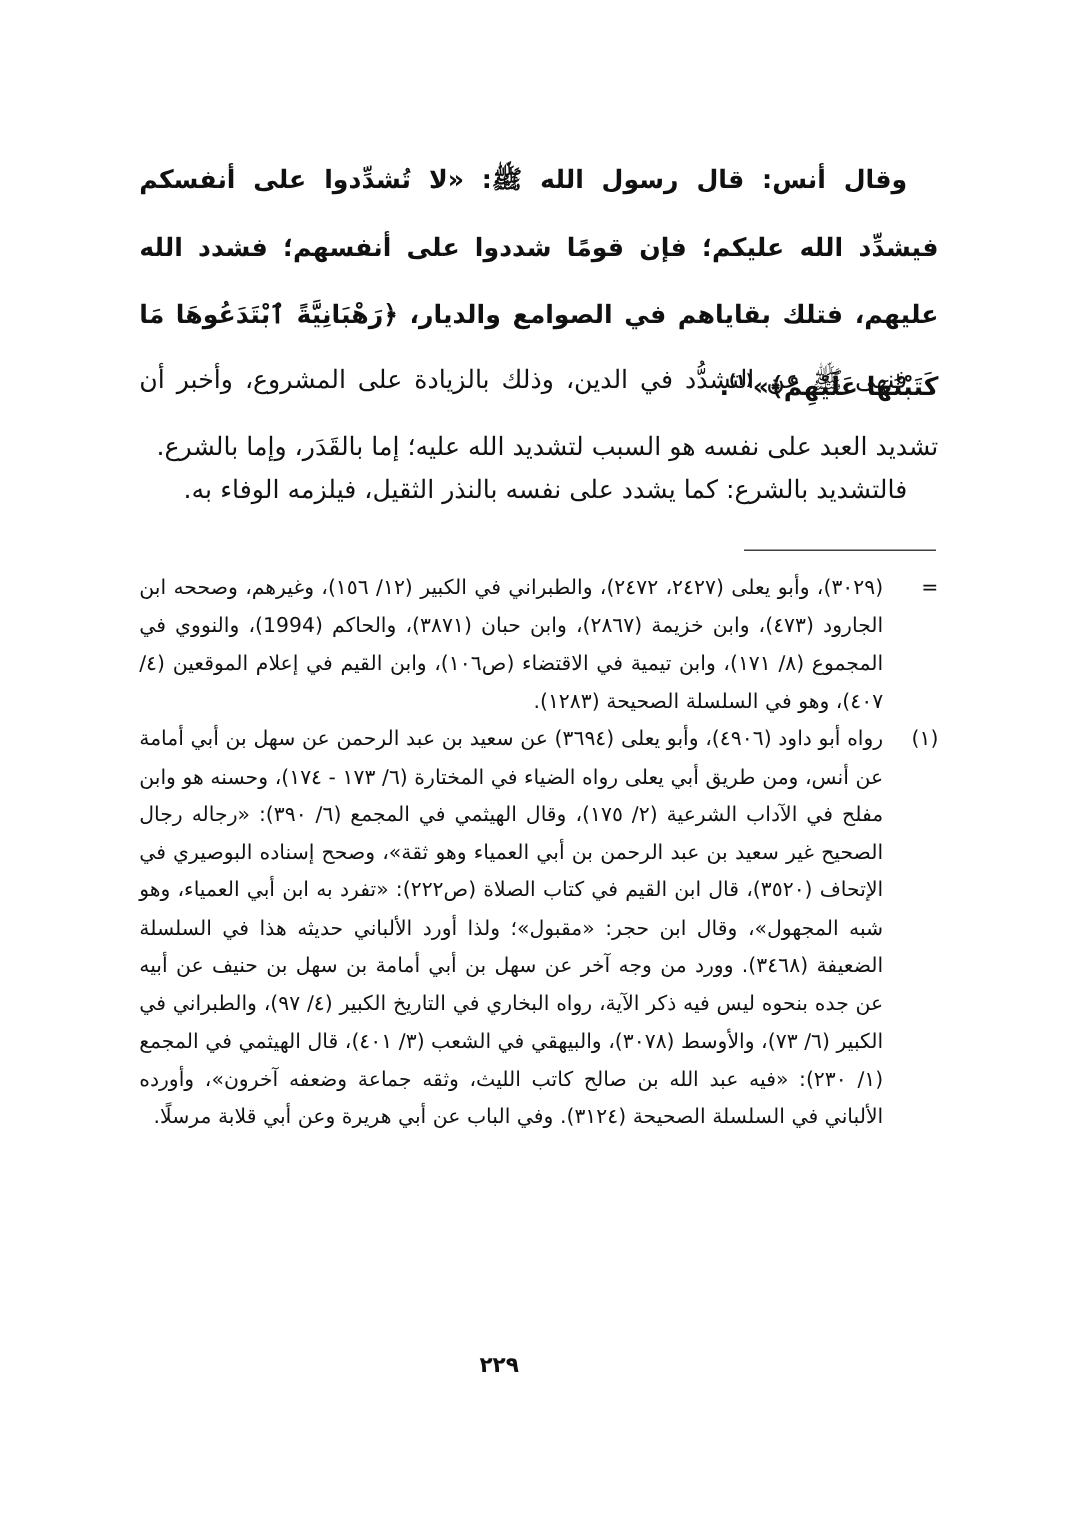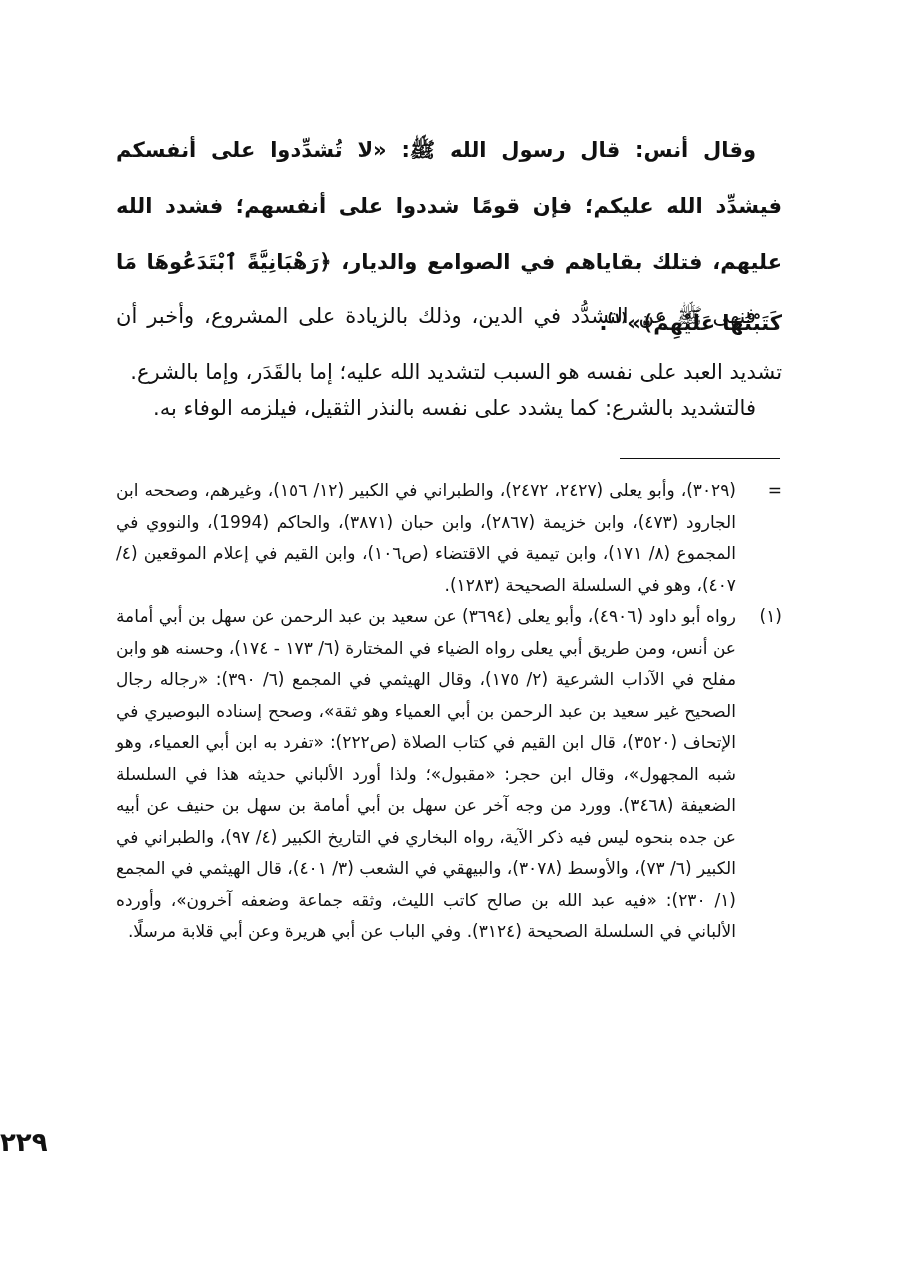--- a/index.html
+++ b/index.html
@@ -12,22 +12,22 @@
       position: absolute; left: 116px; width: 666px;
       direction: rtl; text-align: justify; text-align-last: right;
     }
     .main-para { font-size: 21px; line-height: 56px; }
     .bold { font-weight: bold; }
     .fn { font-size: 17px; line-height: 31.5px; }
     .fn-row { display: flex; direction: rtl; }
     .fn-marker { flex: 0 0 46px; text-align: right; }
     .fn-text { flex: 1; text-align: justify; text-align-last: right; }
     .sep { position: absolute; left: 620px; width: 160px; top: 458px; border-top: 1.3px solid #111; }
-    .page-number { position: absolute; left: 0; width: 832px; top: 1127px; text-align: left;
-      font-size: 26px; font-weight: bold; direction: rtl; }
+    .page-number { position: absolute; left: 0; width: 832px; top: 1127px; text-align: center;
+      font-size: 18px; font-weight: bold; direction: rtl; }
     sup { font-size: 13px; }
   </style>
 </head>
 <body>
 
 <div class="page">
 
   <div class="block main-para bold" style="top:122px;">
     <span style="padding-right:26px;display:inline-block;"></span><span>وقال أنس: قال رسول الله ﷺ: «لا تُشدِّدوا على أنفسكم فيشدِّد الله عليكم؛ فإن قومًا شددوا على أنفسهم؛ فشدد الله عليهم، فتلك بقاياهم في الصوامع والديار، ﴿رَهْبَانِيَّةً ٱبْتَدَعُوهَا مَا كَتَبْنَٰهَا عَلَيْهِمْ﴾»</span><sup>(١)</sup><span>.</span>
   </div>

